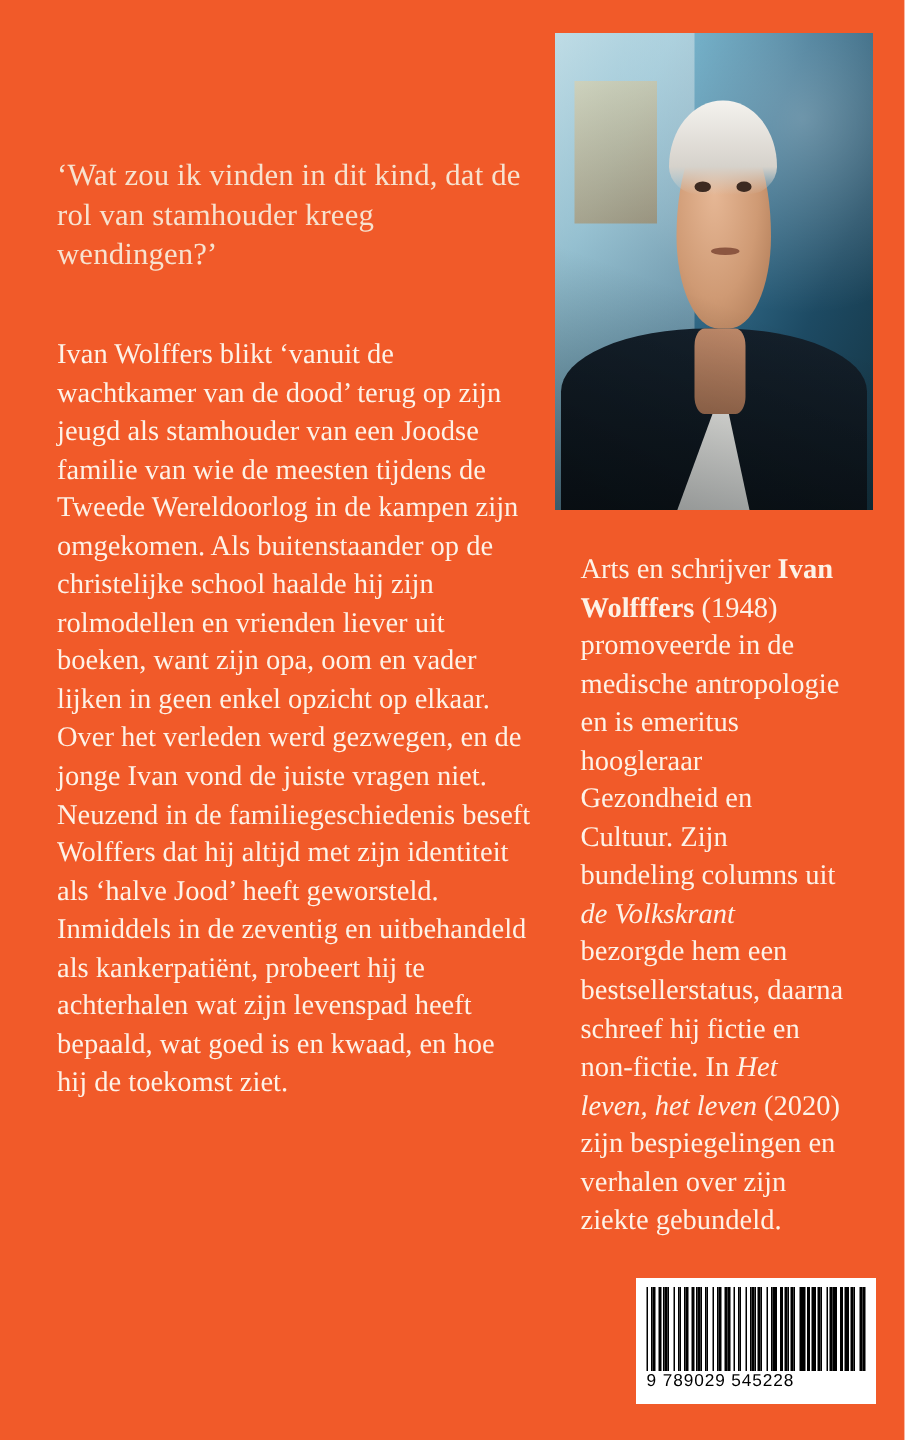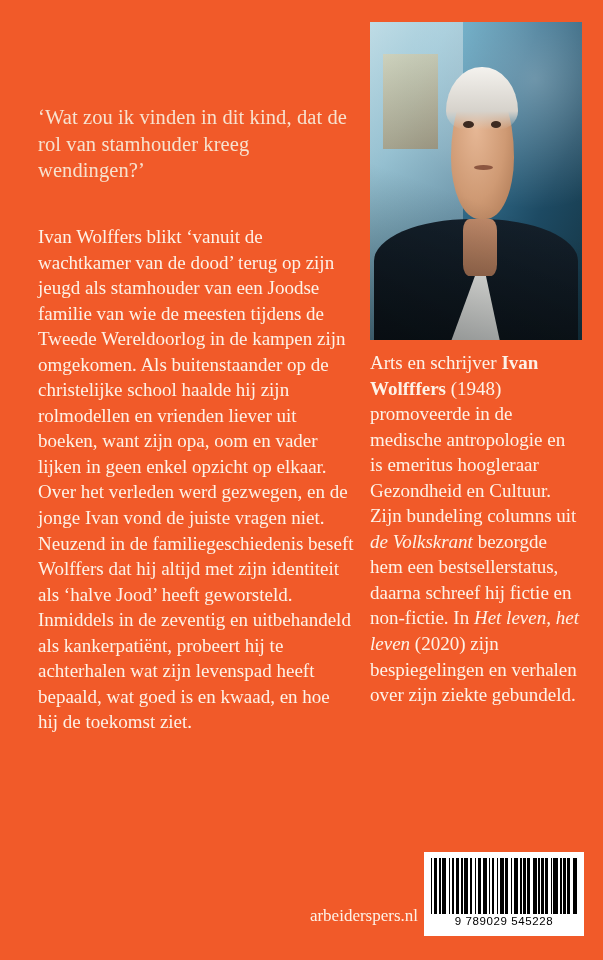--- a/index.html
+++ b/index.html
@@ -146,21 +146,21 @@
 
   .bio-right {
     position: absolute;
     left: 370px;
     top: 350px;
     width: 210px;
     font-size: 19px;
     line-height: 1.345;
     color: #fdf2e7;
   }
-  .bio-right p { margin: 0; }
+  .bio-right p { margin: 17px; }
   .bio-right b, .blurb-left b { font-weight: bold; }
   .bio-right i, .blurb-left i, .press i { font-style: italic; }
 
   .press {
     position: absolute;
     left: 38px;
     top: 734px;
     width: 330px;
     font-size: 18px;
     line-height: 1.33;
@@ -206,21 +206,21 @@
   .barcode-bars span {
     display: block;
     background: #000;
     height: 100%;
   }
   .barcode-digits {
     font-family: "Liberation Sans", sans-serif;
     font-size: 11.5px;
     letter-spacing: 0.6px;
     color: #000;
-    text-align: center;
+    text-align: left;
     margin-top: 1px;
     white-space: nowrap;
   }
 </style>
 </head>
 <body>
 
 <div class="cover">
 
   <div class="portrait">
@@ -243,21 +243,20 @@
   <div class="blurb-left">
     <p>Ivan Wolffers blikt ‘vanuit de wachtkamer van de dood’ terug op zijn jeugd als stamhouder van een Joodse familie van wie de meesten tijdens de Tweede Wereldoorlog in de kampen zijn omgekomen. Als buitenstaander op de christelijke school haalde hij zijn rolmodellen en vrienden liever uit boeken, want zijn opa, oom en vader lijken in geen enkel opzicht op elkaar. Over het verleden werd gezwegen, en de jonge Ivan vond de juiste vragen niet.</p>
     <p>Neuzend in de familiegeschiedenis beseft Wolffers dat hij altijd met zijn identiteit als ‘halve Jood’ heeft geworsteld. Inmiddels in de zeventig en uitbehandeld als kankerpatiënt, probeert hij te achterhalen wat zijn levenspad heeft bepaald, wat goed is en kwaad, en hoe hij de toekomst ziet.</p>
   </div>
 
   <div class="bio-right">
     <p><span>Arts en schrijver </span><b>Ivan Wolfffers</b><span> (1948) promoveerde in de medische antropologie en is emeritus hoogleraar Gezondheid en Cultuur. Zijn bundeling columns uit </span><i>de Volkskrant</i><span> bezorgde hem een bestsellerstatus, daarna schreef hij fictie en non-fictie. In </span><i>Het leven, het leven</i><span> (2020) zijn bespiegelingen en verhalen over zijn ziekte gebundeld.</span></p>
   </div>
 
 
-  <div class="imprint">arbeiderspers.nl</div>
 
   <div class="barcode-box">
     <div class="barcode-bars" id="barcode-bars">
         <span style="width: 1.377px;"></span>
         <span style="width: 1.377px; background: transparent;"></span>
         <span style="width: 1.377px;"></span>
         <span style="width: 1.377px;"></span>
         <span style="width: 1.377px; background: transparent;"></span>
         <span style="width: 1.377px; background: transparent;"></span>
         <span style="width: 1.377px;"></span>

